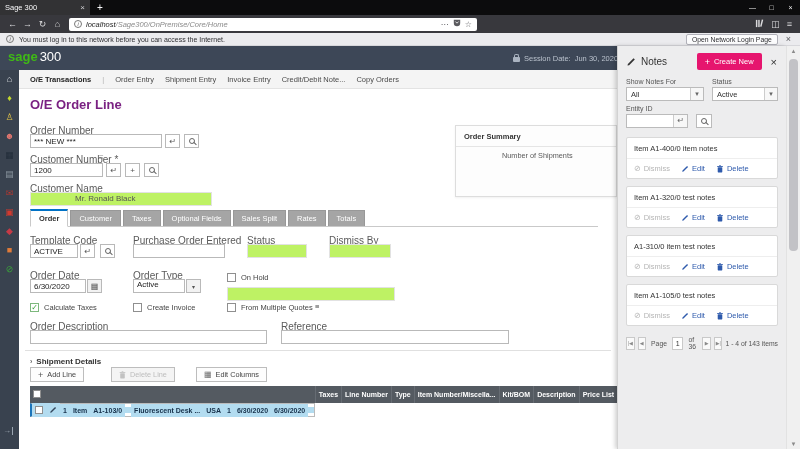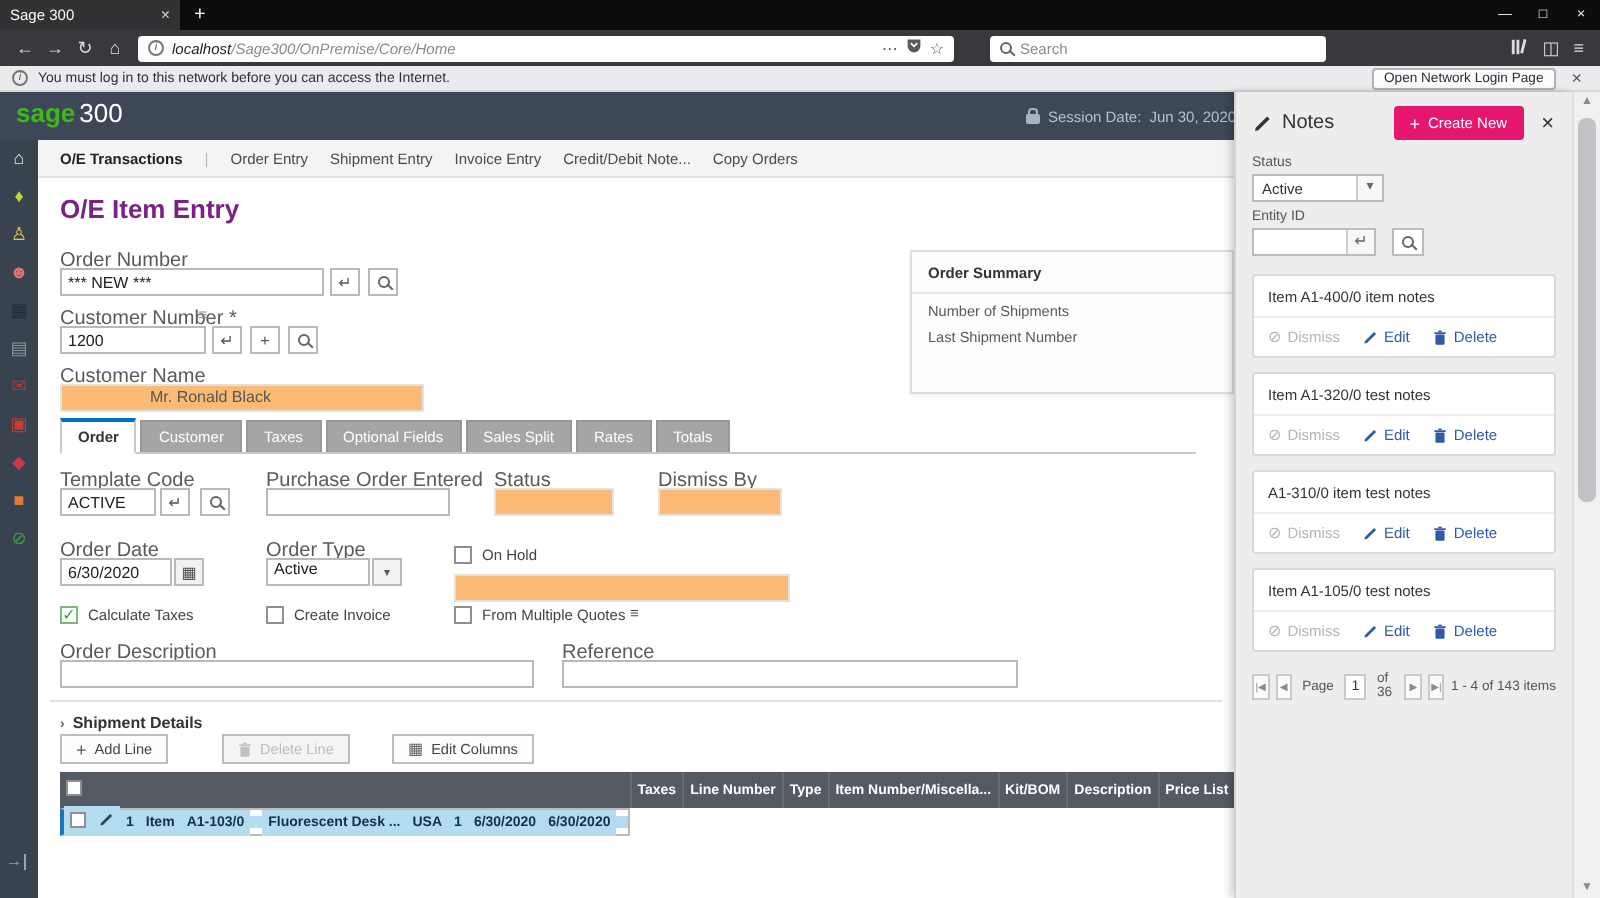--- a/index.html
+++ b/index.html
@@ -47,27 +47,27 @@
 
   
   .main{position:absolute;left:19px;top:70px;width:598px;bottom:0;background:#fff;overflow:hidden;}
   .menubar{height:19px;background:#f4f4f4;border-bottom:1px solid #e3e3e3;display:flex;align-items:center;gap:11px;padding:0 11px;font-size:7.5px;color:#4a4a4a;}
   .menu-root{font-weight:bold;color:#222;}
   .menu-sep{color:#b5b5b5;}
   .pagetitle{position:absolute;left:11px;top:27px;font-size:13px;font-weight:bold;color:#7a2182;}
 
   .flabel{position:absolute;font-size:10px;color:#5a5a5a;white-space:nowrap;}
   .inp{position:absolute;height:14px;border:1px solid #b9b9b9;background:#fff;font-size:8px;color:#222;padding:0 3px;font-family:"Liberation Sans",sans-serif;}
-  .ro{background:#fdba74;border:1px solid #e2e2e2;color:#555;line-height:12px;padding-left:44px;}
+  .ro{background:#bef264;border:1px solid #e2e2e2;color:#555;line-height:12px;padding-left:44px;}
   .sqbtn{position:absolute;width:15px;height:14px;border:1px solid #b9b9b9;background:#fff;font-size:8px;color:#555;display:flex;align-items:center;justify-content:center;}
   .grid-ic{font-size:8px;color:#8a8a8a;}
 
   .summary{position:absolute;left:436px;top:55px;width:162px;height:72px;border:1px solid #ddd;background:#fdfdfd;box-shadow:0 1px 2px rgba(0,0,0,.06);}
   .summary-title{font-size:7.5px;font-weight:bold;color:#333;padding:6px 8px 5px 8px;border-bottom:1px solid #e5e5e5;}
-  .summary-row{font-size:7.3px;color:#5a5a5a;padding:4px 8px 0 8px;}
+  .summary-row{font-size:7.3px;color:#5a5a5a;padding:4px 8px 0 8px;margin-left:38px;}
 
   .tabs{position:absolute;left:11px;top:140px;width:568px;display:flex;align-items:flex-end;border-bottom:1px solid #c9c9c9;height:17px;}
   .tabbtn{background:#a5a5a5;color:#fff;font-size:7.5px;padding:3px 8px 3px 8px;border:1px solid #989898;border-bottom:none;margin-right:2px;white-space:nowrap;}
   .tabbtn.active{background:#fff;color:#333;border:1px solid #c9c9c9;border-top:2px solid #0072c6;border-bottom:1px solid #fff;margin-bottom:-1px;font-weight:bold;}
 
   .tc{position:absolute;left:0;top:157px;width:598px;}
   .tc .flabel{position:absolute;}
   .cbx{position:absolute;width:9px;height:9px;border:1px solid #8f8f8f;background:#fff;font-size:8px;line-height:8px;text-align:center;color:#3aa13a;}
   .cbx.checked{border-color:#7db87d;}
   .cb-label{position:absolute;font-size:7.5px;color:#444;white-space:nowrap;}
@@ -152,24 +152,20 @@
       <span class="url"><span>localhost</span><span class="path">/Sage300/OnPremise/Core/Home</span></span>
       <span class="url-ic">⋯</span>
       <span class="url-ic">
         <svg width="8" height="8" viewBox="0 0 10 10">
             <path d="M1 1h8v4a4 4 0 0 1-8 0z" fill="#5a5a5e"></path>
             <path d="M3 3.2l2 2 2-2" stroke="#fff" stroke-width="1" fill="none"></path>
           </svg>
       </span>
       <span class="url-ic">☆</span>
     </div>
-    <div class="searchbar">
-      <span class="mag"></span>
-      <span>Search</span>
-    </div>
     <div class="tb-right">
       <span>
         <svg width="9" height="9" viewBox="0 0 10 10">
             <rect x="1" y="1" width="1.6" height="8" fill="#dcdcde"></rect>
             <rect x="3.6" y="1" width="1.6" height="8" fill="#dcdcde"></rect>
             <rect x="6.6" y="0.6" width="1.6" height="8" fill="#dcdcde" transform="rotate(14 7.4 4.6)"></rect>
           </svg>
       </span>
       <span>◫</span>
       <span>≡</span>
@@ -214,21 +210,21 @@
     <div class="menubar">
       <span class="menu-root">O/E Transactions</span>
       <span class="menu-sep">|</span>
       <span>Order Entry</span>
       <span>Shipment Entry</span>
       <span>Invoice Entry</span>
       <span>Credit/Debit Note...</span>
       <span>Copy Orders</span>
     </div>
 
-    <div class="pagetitle">O/E Item Entry</div>
+    <div class="pagetitle">O/E Order Line</div>
 
     <span class="flabel" style="left:11px;top:55px;">Order Number</span>
     <input class="inp" style="left: 11px; top: 64px; width: 132px;" value="*** NEW ***">
     <span class="sqbtn" style="left:146px;top:64px;">↵</span>
     <span class="sqbtn" style="left:165px;top:64px;">
         <span class="mag"></span>
       </span>
 
     <span class="flabel" style="left:11px;top:84px;">Customer Number *</span>
     <span class="flabel grid-ic" style="left:80px;top:83px;">≡</span>
@@ -238,21 +234,20 @@
     <span class="sqbtn" style="left:125px;top:93px;">
         <span class="mag"></span>
       </span>
 
     <span class="flabel" style="left:11px;top:113px;">Customer Name</span>
     <div class="inp ro" style="left:11px;top:122px;width:182px;">Mr. Ronald Black</div>
 
     <div class="summary">
       <div class="summary-title">Order Summary</div>
       <div class="summary-row">Number of Shipments</div>
-      <div class="summary-row">Last Shipment Number</div>
     </div>
 
     <div class="tabs">
       <span class="tabbtn active">Order</span>
       <span class="tabbtn">Customer</span>
       <span class="tabbtn">Taxes</span>
       <span class="tabbtn">Optional Fields</span>
       <span class="tabbtn">Sales Split</span>
       <span class="tabbtn">Rates</span>
       <span class="tabbtn">Totals</span>
@@ -378,20 +373,27 @@
         </svg>
       <span class="panel-title">Notes</span>
       <button class="createbtn">
           <span class="plus">+</span>
           <span>Create New</span>
         </button>
       <span class="panel-x">×</span>
     </div>
 
     <div class="filters">
+      <div style="width:78px;">
+        <div class="pl-label">Show Notes For</div>
+        <div class="sel">
+            <span class="val">All</span>
+            <span class="dd">▾</span>
+          </div>
+      </div>
       <div style="width:66px;">
         <div class="pl-label">Status</div>
         <div class="sel">
             <span class="val">Active</span>
             <span class="dd">▾</span>
           </div>
       </div>
     </div>
 
     <div class="entity">

